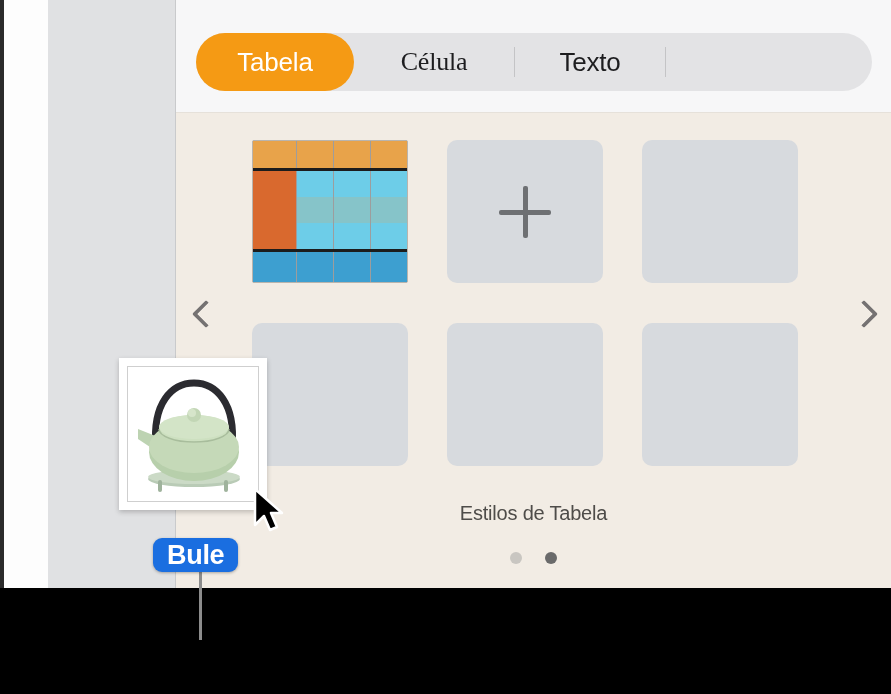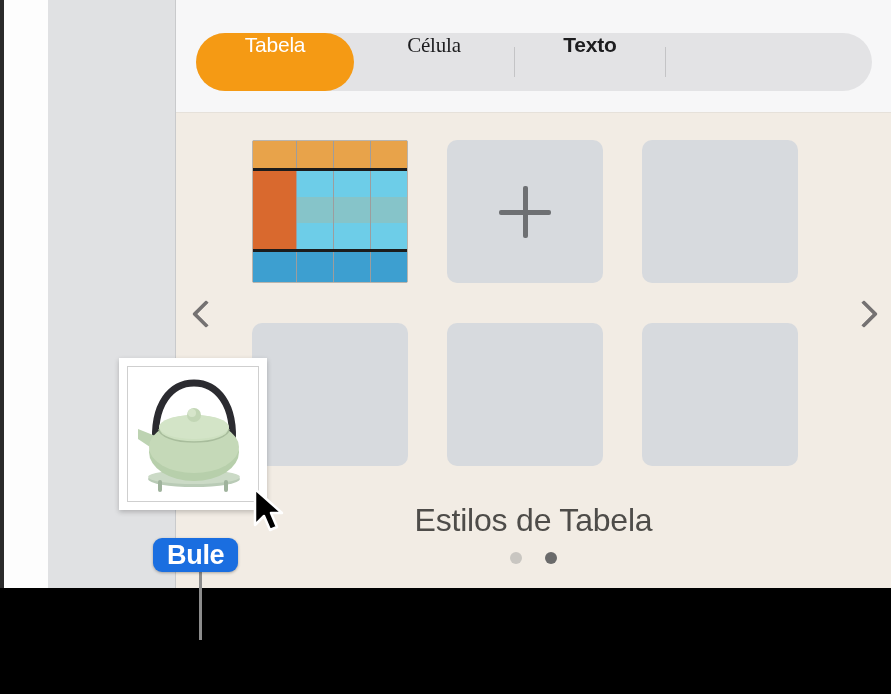--- a/index.html
+++ b/index.html
@@ -52,30 +52,30 @@
     position: absolute; left: 20px; top: 33px;
     width: 676px; height: 58px;
     background: #e3e3e5;
     border-radius: 29px;
     display: flex; align-items: center;
   }
   .seg-item {
     position: relative;
     flex: 0 0 auto;
     height: 58px;
-    display: flex; justify-content: center;
-    font-size: 21px;
+    display: flex; align-items: center; justify-content: center;
+    font-size: 26px;
     color: #1d1d1f;
     letter-spacing: -0.2px;
     cursor: default;
     user-select: none;
   }
   .seg-item.w1 { width: 158px; }
   .seg-item.w2 { width: 160px; font-family: Liberation Serif, serif; }
-  .seg-item.w3 { width: 150px; font-weight: bold; }
+  .seg-item.w3 { width: 150px; }
   .seg-item.w4 { width: 208px; }
   .seg-item.active {
     background: #f59a14;
     color: #ffffff;
     border-radius: 29px;
   }
   .seg-sep {
     flex: 0 0 1px; width: 1px; height: 30px;
     background: #c4c4c6;
   }
@@ -140,21 +140,21 @@
     border-right: 4px solid #757272;
     border-radius: 2px;
   }
   .chev.l { transform: rotate(-135deg); }
   .chev.r { transform: rotate(45deg); }
 
   
   .caption {
     position: absolute; left: 0; top: 502px; width: 715px;
     text-align: center;
-    font-size: 32px; color: #4e4c49;
+    font-size: 20px; color: #4e4c49;
     letter-spacing: -0.2px;
   }
   .dots {
     position: absolute; left: 0; top: 552px; width: 715px;
     display: flex; justify-content: center; gap: 23px;
   }
   .dot { width: 12px; height: 12px; border-radius: 50%; }
   .dot.inactive { background: #c9c6c1; }
   .dot.active   { background: #6a6a6a; }
 

